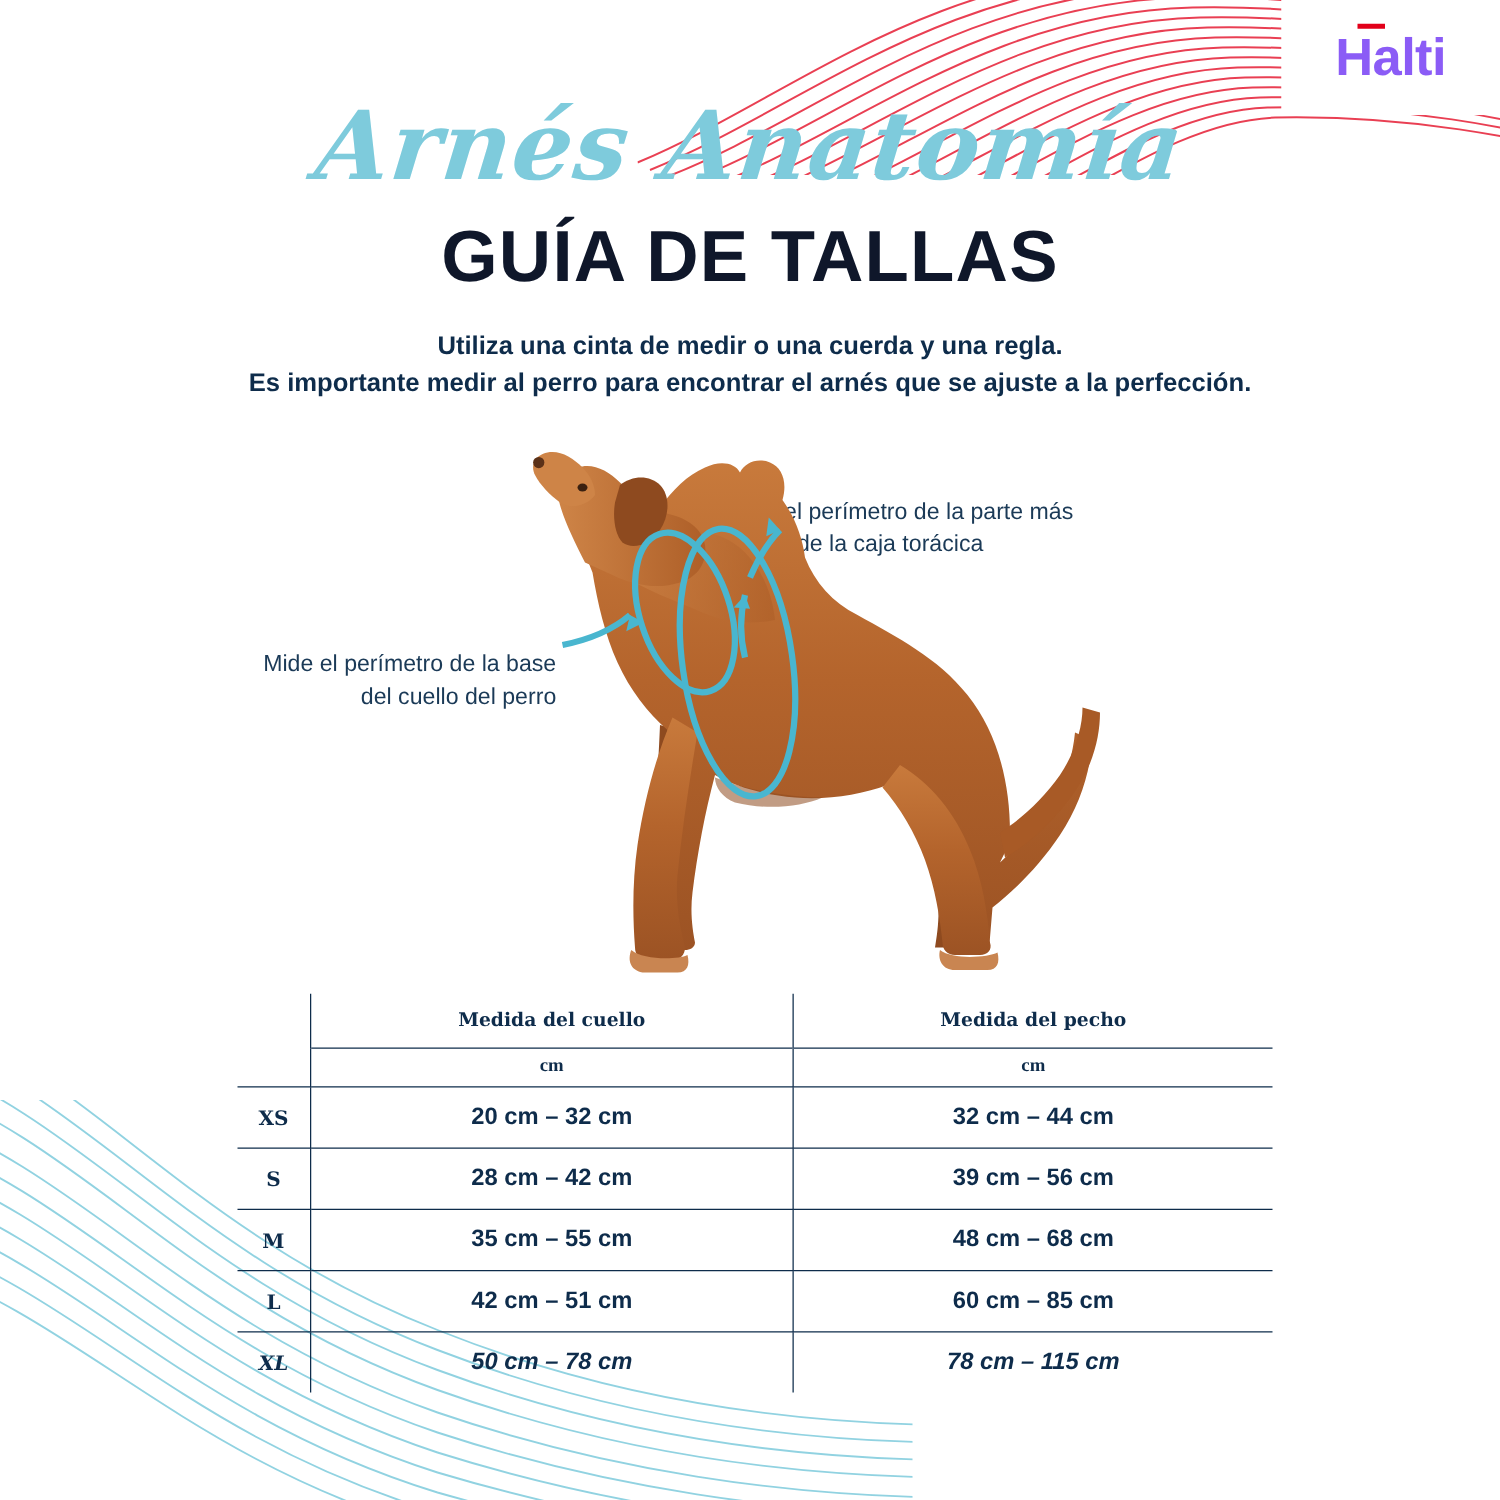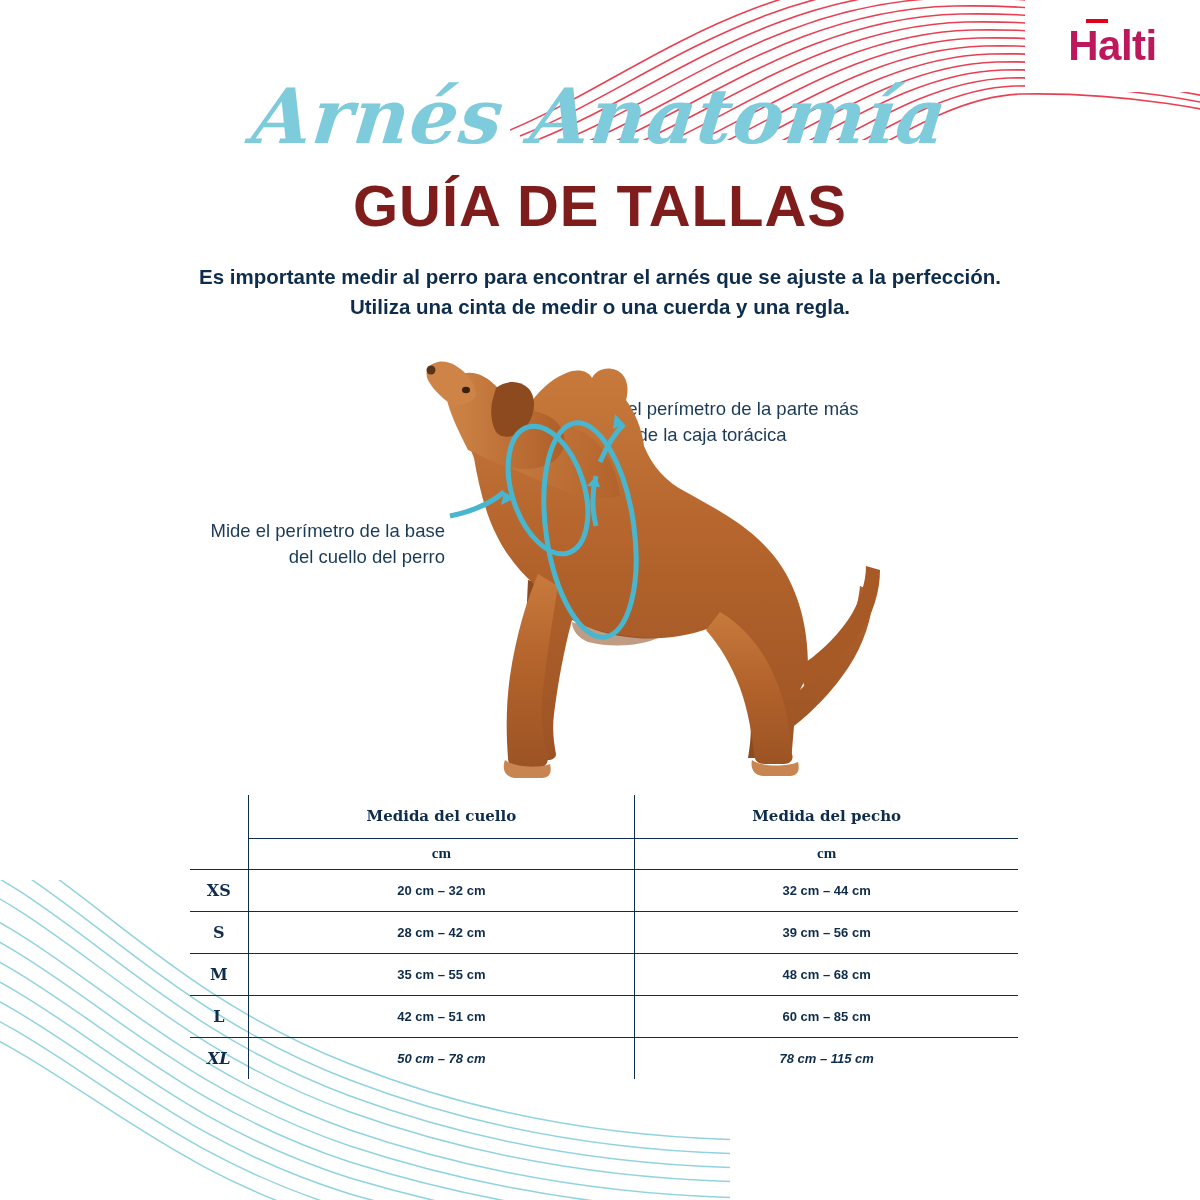--- a/index.html
+++ b/index.html
@@ -27,21 +27,21 @@
     position: absolute;
     top: 0; right: 0;
     width: 175px; height: 92px;
     background: #ffffff;
     display: flex; align-items: center; justify-content: center;
   }
   .logo-text {
     font-family: "Liberation Sans", sans-serif;
     font-weight: bold;
     font-size: 42px;
-    color: #be185d;
+    color: #8b5cf6;
     letter-spacing: -0.5px;
     position: relative;
   }
   .logo-strike {
     position: absolute;
     height: 4px;
     background: #E2001A;
     width: 22px;
     top: 19px;
     left: 61px;
@@ -60,21 +60,21 @@
     letter-spacing: 1px;
     transform: skewX(-6deg);
   }
   .main-title {
     position: absolute;
     top: 172px; left: 0; width: 1200px;
     text-align: center;
     font-family: "Liberation Sans", sans-serif;
     font-weight: bold;
     font-size: 58px;
-    color: #7f1d1d;
+    color: #0f172a;
     letter-spacing: 1px;
   }
   .subtitle {
     position: absolute;
     top: 262px; left: 0; width: 1200px;
     text-align: center;
     font-weight: bold;
     font-size: 20.5px;
     line-height: 30px;
     color: #0E2C4B;
@@ -135,21 +135,21 @@
   table.sizes tr.head-unit th.unit.last { border-right: none; }
 
   table.sizes td.size-label {
     font-family: "DejaVu Serif", serif;
     font-size: 16px;
     border-left: none;
     width: 58px;
     padding: 11px 0;
   }
   table.sizes td.val {
-    font-size: 13px;
+    font-size: 19px;
     padding: 13px 4px;
   }
   table.sizes td.val.last { border-right: none; }
   table.sizes tr.last-row td { border-bottom: none; font-style: italic; }
 </style>
 </head>
 <body>
 
 <div id="page">
 
@@ -200,22 +200,22 @@
   </svg>
 
   <div class="logo-box">
     <div class="logo-text">Halti</div>
     <div class="logo-strike"></div>
   </div>
 
   <div class="script-title">Arnés Anatomía</div>
   <div class="main-title">GUÍA DE TALLAS</div>
   <div class="subtitle">
+    <div>Utiliza una cinta de medir o una cuerda y una regla.</div>
     <div>Es importante medir al perro para encontrar el arnés que se ajuste a la perfección.</div>
-    <div>Utiliza una cinta de medir o una cuerda y una regla.</div>
   </div>
 
   <div class="anno anno-chest">Mide el perímetro de la parte más ancha de la caja torácica</div>
   <div class="anno anno-neck">Mide el perímetro de la base del cuello del perro</div>
 
   <div class="dog-wrap">
     <svg width="620" height="460" viewBox="0 0 620 460">
       <defs>
         <linearGradient id="fur" x1="0" y1="0" x2="0" y2="1">
           <stop offset="0%" stop-color="#C87A3C"></stop>

